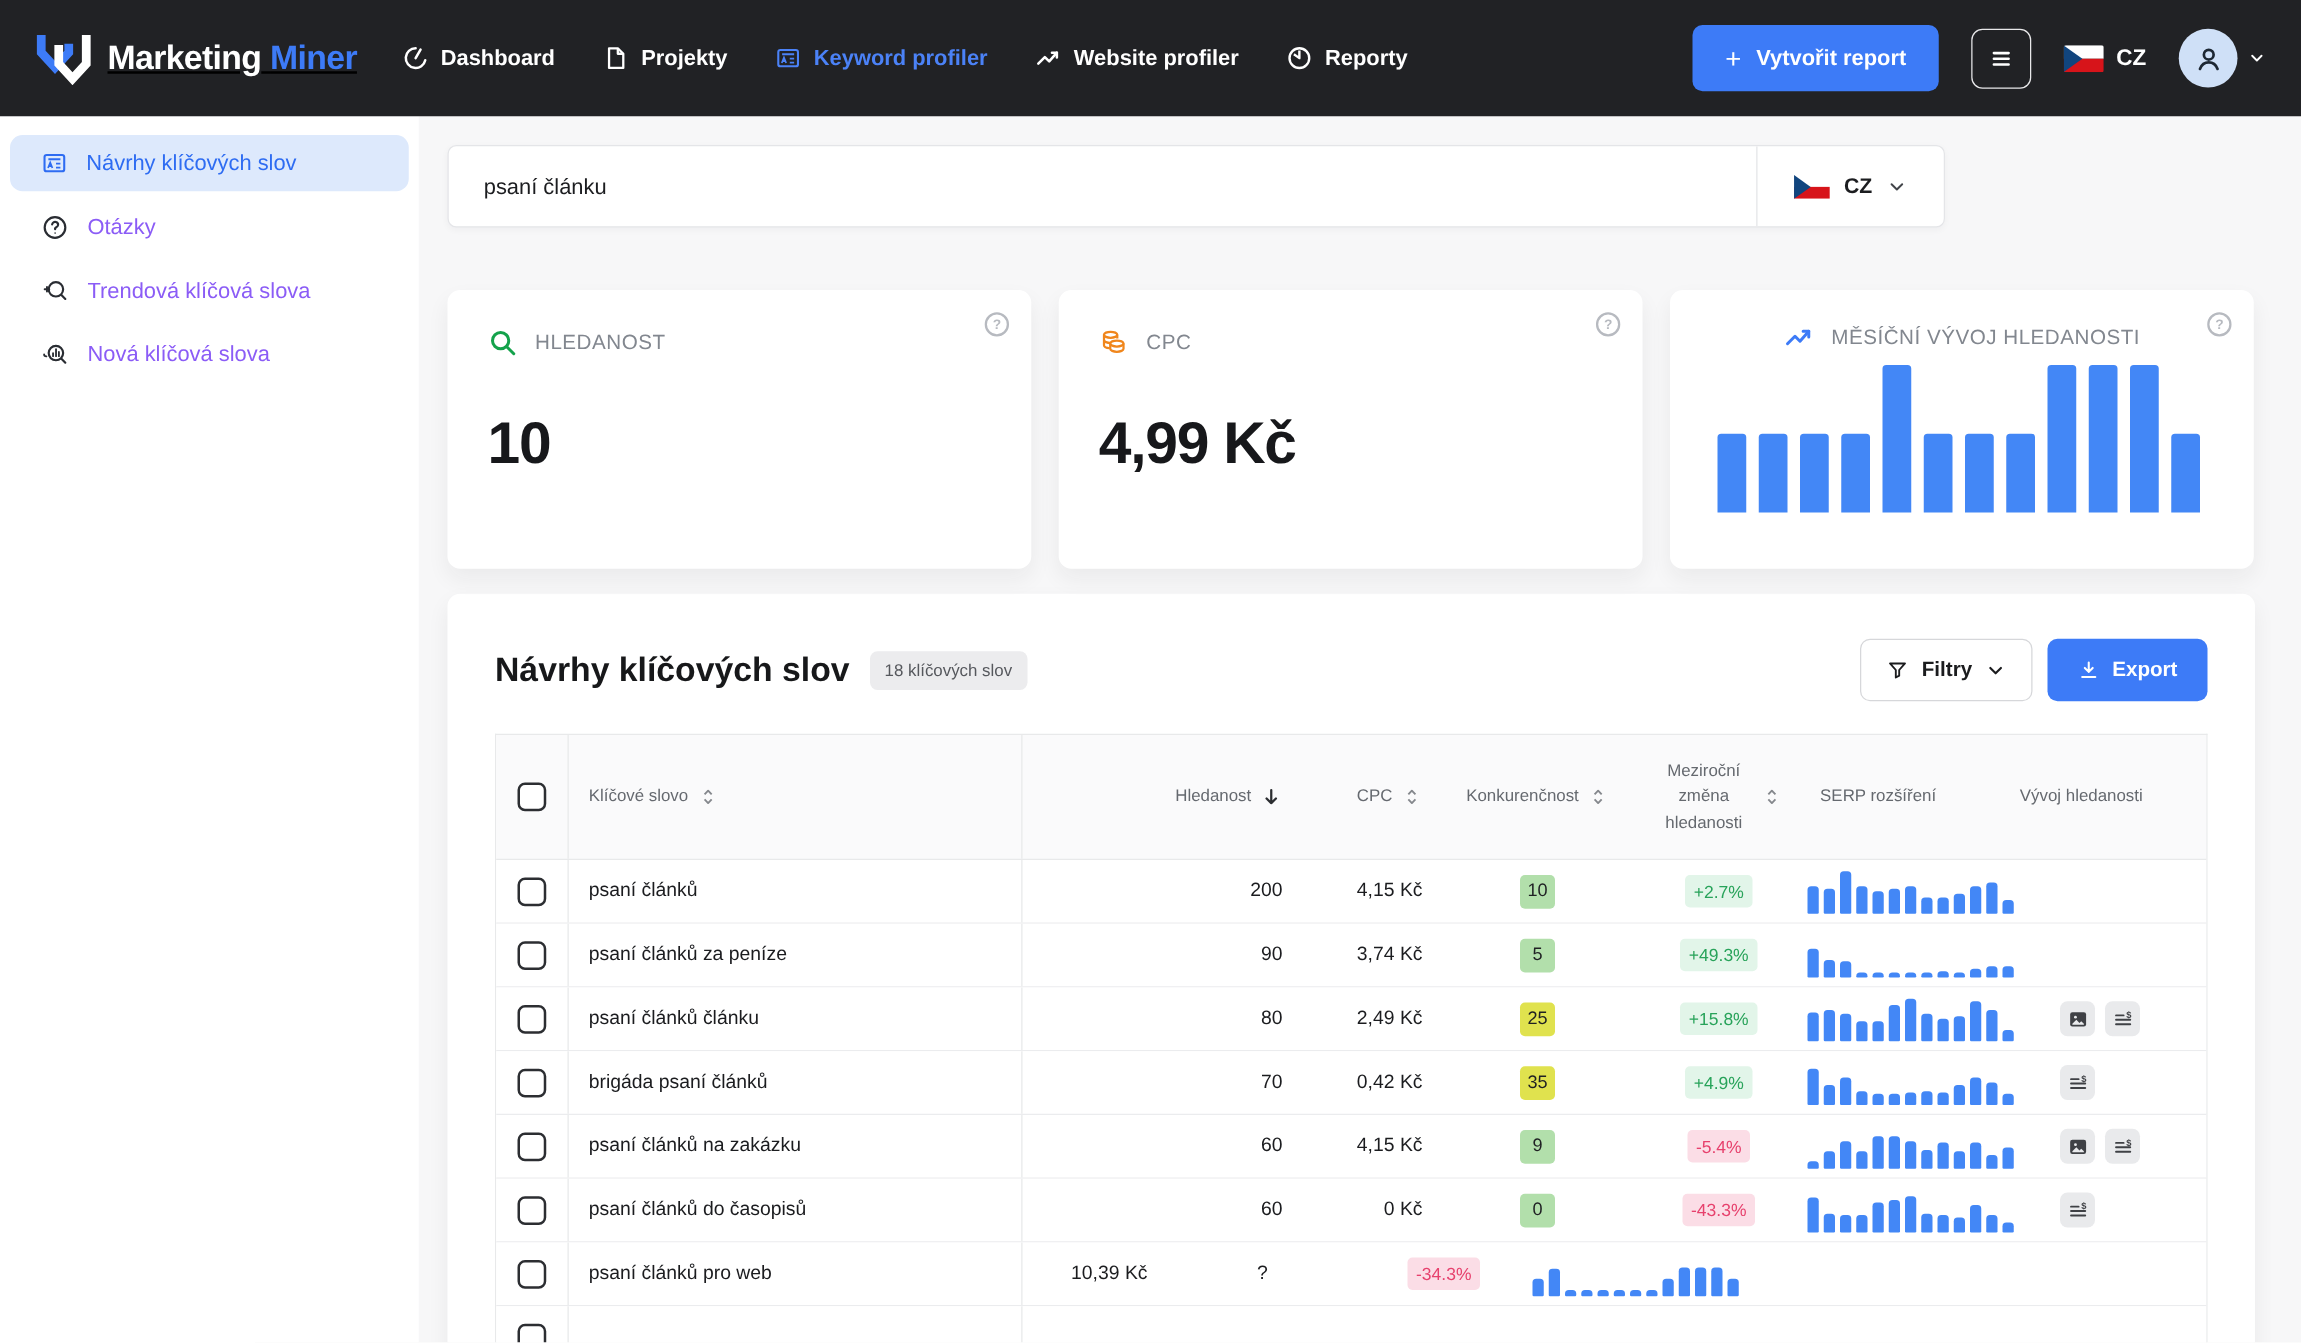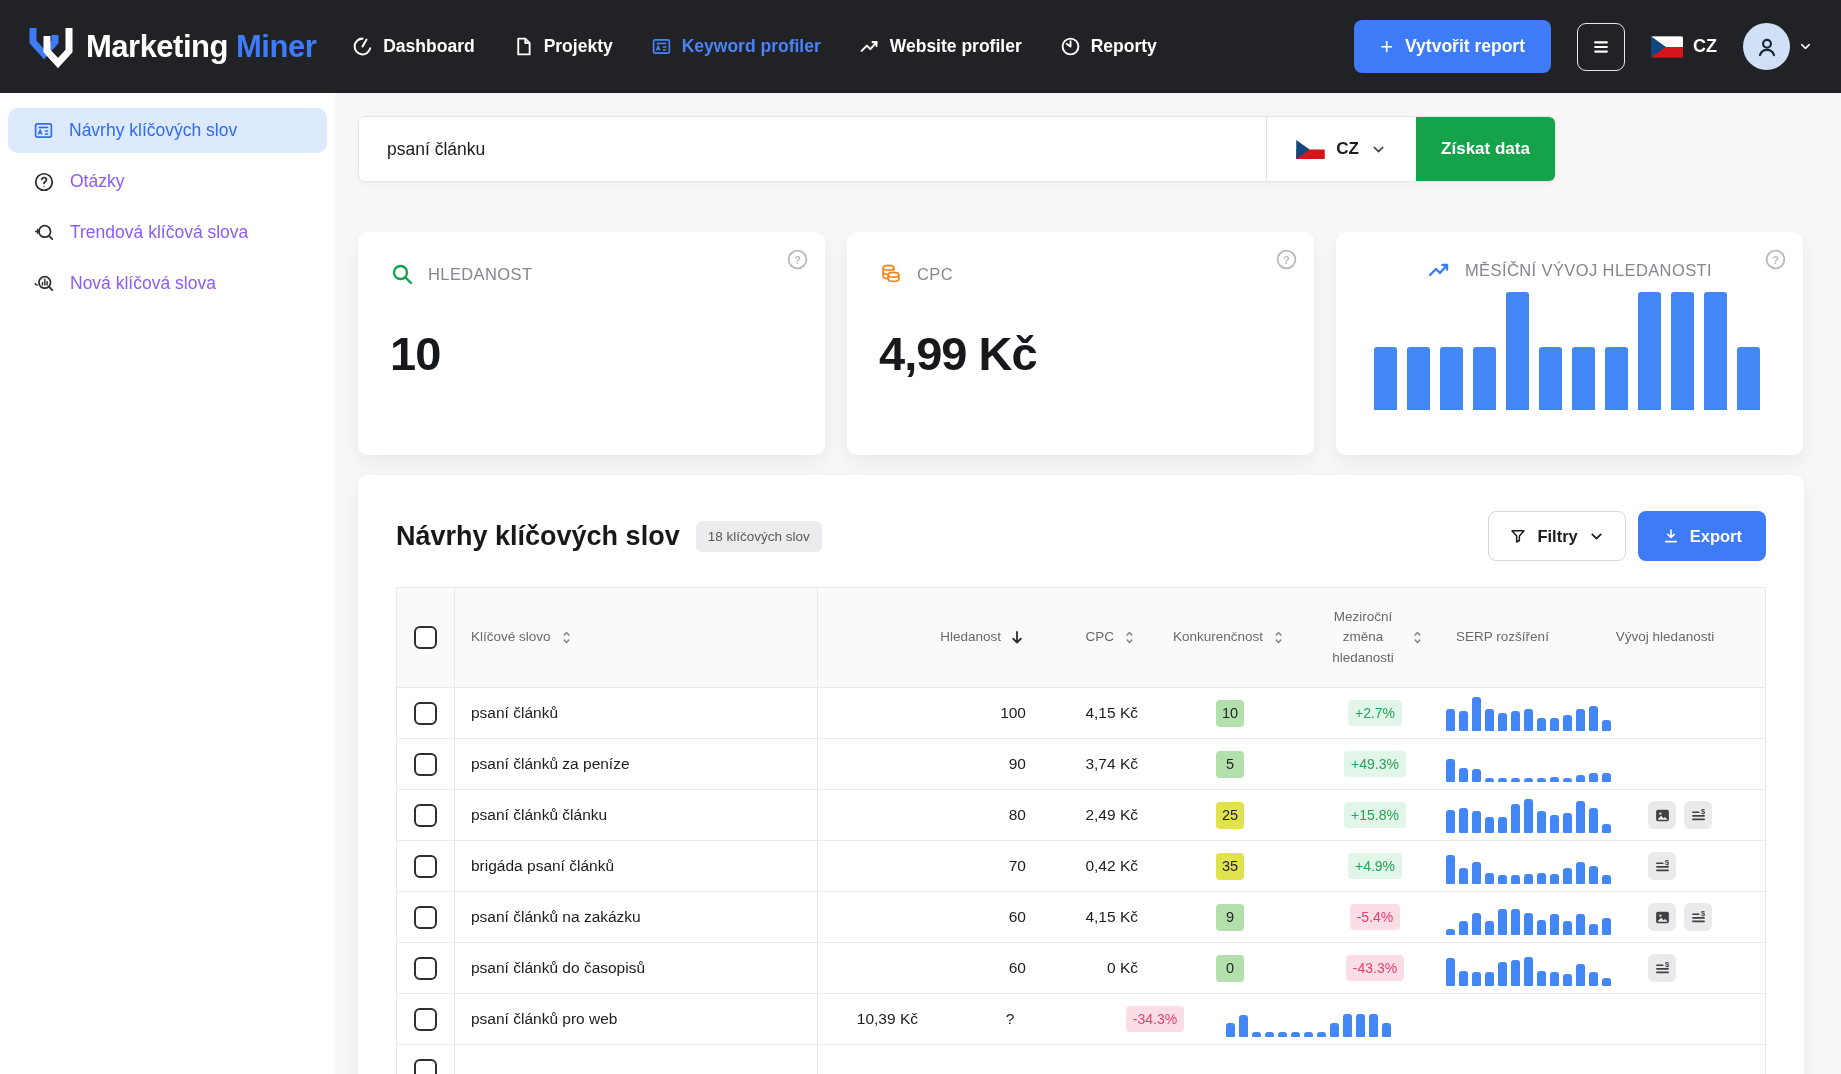--- a/index.html
+++ b/index.html
@@ -5,21 +5,21 @@
   * { margin:0; padding:0; box-sizing:border-box; }
   html,body { width:1841px; height:1074px; overflow:hidden; }
   body { font-family:"Liberation Sans","DejaVu Sans",sans-serif; background:#f7f7f8; position:relative; }
   .ic { display:inline-flex; align-items:center; justify-content:center; }
   .ic svg { display:block; }
 
   
   .navbar { position:absolute; top:0; left:0; right:0; height:93px; background:#212225;
             display:flex; align-items:center; padding:0 28px; z-index:10; }
   .brand { display:flex; align-items:center; gap:12px; margin-right:36px; }
-  .brand-text { font-size:31px; font-weight:700; letter-spacing:-0.5px; }
+  .brand-text { font-size:27px; font-weight:700; letter-spacing:-0.5px;text-decoration:underline; }
   .brand-text .p1 { color:#ffffff; }
   .brand-text .p2 { color:#3d7bf7; }
   .nav-links { display:flex; align-items:center; gap:38px; }
   .nav-item { display:flex; align-items:center; gap:10px; color:#ffffff; font-size:17.5px;
               font-weight:700; cursor:pointer; white-space:nowrap; }
   .nav-item .ic { color:#ffffff; }
   .nav-item.active, .nav-item.active .ic { color:#4b82f7; }
   .nav-right { margin-left:auto; display:flex; align-items:center; gap:26px; }
   .btn-create { display:flex; align-items:center; gap:12px; background:#3d7bf7; color:#fff;
                 border:none; border-radius:8px; height:53px; padding:0 26px; font-size:17.5px;
@@ -276,21 +276,20 @@
             <path d="M0 0L14 10L0 20z" fill="#11457e"></path>
           </svg>
       </span>
       <span class="code">CZ</span>
       <span class="ic chev">
         <svg viewBox="0 0 24 24" width="17" height="17">
             <path d="M6 9l6 6 6-6" fill="none" stroke="#43464b" stroke-width="2.2" stroke-linecap="round" stroke-linejoin="round"></path>
           </svg>
       </span>
     </div>
-    <button class="btn-getdata">Získat data</button>
   </div>
 
   <div class="cards">
     <div class="card">
       <div class="card-head">
         <span class="ic">
           <svg viewBox="0 0 24 24" width="24" height="24">
               <circle cx="10.5" cy="10.5" r="6.5" fill="none" stroke="#14a24b" stroke-width="2.4"></circle>
               <path d="M15.6 15.6L21 21" stroke="#14a24b" stroke-width="2.4" stroke-linecap="round"></path>
             </svg>
@@ -447,21 +446,21 @@
         </div>
       <div>
           <div class="tr">
             <div class="cell c0">
               <div class="cb"></div>
             </div>
             <div class="cell c1">
               <span class="kw">psaní článků</span>
             </div>
             <div class="cell c2">
-              <span class="num">100</span>
+              <span class="num">200</span>
             </div>
             <div class="cell c3">
               <span class="num">4,15 Kč</span>
             </div>
             <div class="cell c4">
               <span class="badge green">10</span>
             </div>
             <div class="cell c5">
               <span class="chg up">+2.7%</span>
             </div>

